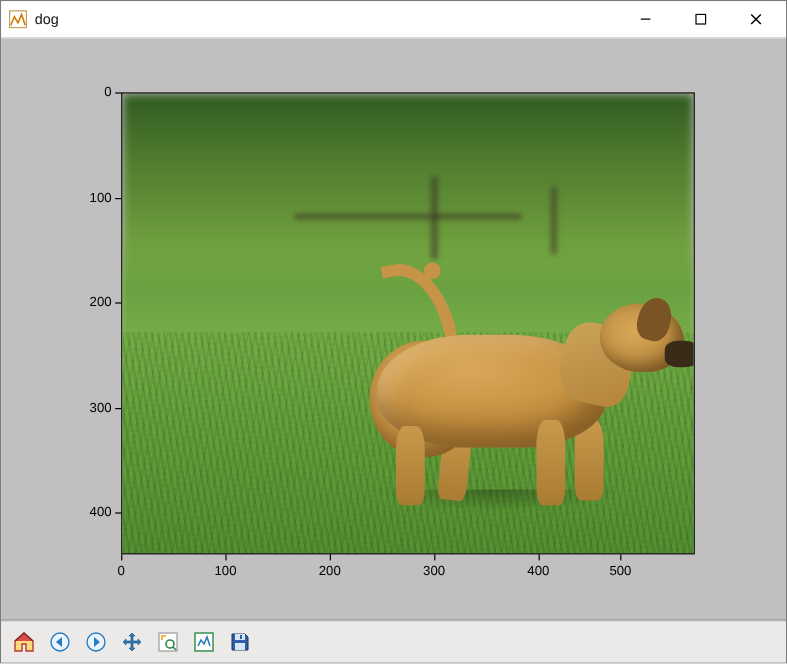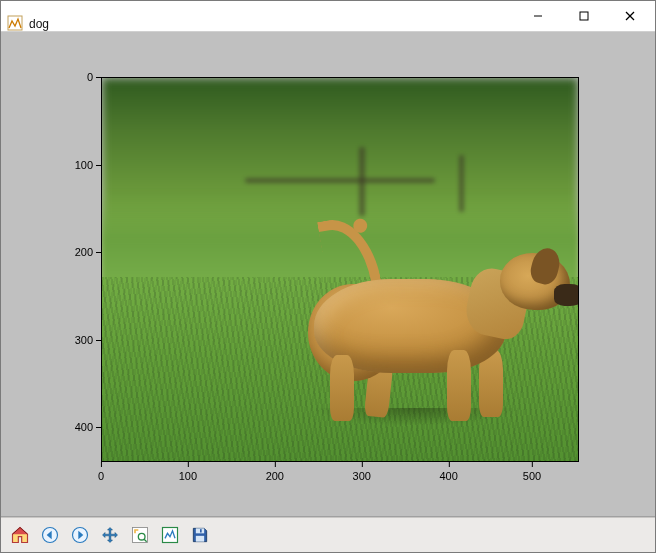--- a/index.html
+++ b/index.html
@@ -1,18 +1,18 @@
 <!DOCTYPE html>
 <html><head>
 <meta charset="utf-8">
 <style>
   html,body{margin:0;padding:0;font-family:"Segoe UI",Tahoma,sans-serif;font-size:12px;color:#111;background:#fff;}
   .window{width:656px;height:553px;box-sizing:border-box;border:1px solid #7a7a7a;background:#fff;display:flex;flex-direction:column;}
   
-  .titlebar{height:30px;background:#fff;border-bottom:1px solid #d0d0d0;display:flex;align-items:flex-end;padding:0 2px 0 6px;}
+  .titlebar{height:30px;background:#fff;border-bottom:1px solid #d0d0d0;display:flex;align-items:center;padding:0 2px 0 6px;}
   .titlebar .app-icon{width:16px;height:16px;margin-right:6px;display:flex;align-items:center;justify-content:center;}
   .titlebar .app-icon svg{width:16px;height:16px;}
   .titlebar .title{flex:0 0 auto;font-size:12px;}
   .titlebar .spacer{flex:1 1 auto;}
   .winbtn{width:46px;height:30px;display:flex;align-items:center;justify-content:center;cursor:default;}
   .winbtn svg{width:10px;height:10px;stroke:#000;stroke-width:1;fill:none;}
   .winbtn.close svg{stroke-width:1.2;}
   
   .client{flex:1 1 auto;background:#c0c0c0;position:relative;border-bottom:1px solid #a0a0a0;overflow:hidden;}
   .plot-wrap{position:absolute;left:20px;top:5px;right:20px;bottom:10px;}
@@ -128,21 +128,21 @@
       <div class="ytick" style="top: 0px;">0</div>
           <div class="ytick" style="top: 87.5px;">100</div>
           <div class="ytick" style="top: 175px;">200</div>
           <div class="ytick" style="top: 262.5px;">300</div>
           <div class="ytick" style="top: 350px;">400</div>
           <div class="xtick" style="left: 0px;">0</div>
           <div class="xtick" style="left: 86.9091px;">100</div>
           <div class="xtick" style="left: 173.818px;">200</div>
           <div class="xtick" style="left: 260.727px;">300</div>
           <div class="xtick" style="left: 347.636px;">400</div>
-          <div class="xtick" style="left: 431px;">500</div>
+          <div class="xtick" style="left: 416px;">500</div>
         </div>
     </div>
   </div>
 
   <div class="toolbar">
     <div class="tb-btn" title="Reset original view">
       <svg viewBox="0 0 24 24">
           <path d="M3 11 L12 3 L21 11 V21 H14 V14 H10 V21 H3 Z" fill="#ffd97a" stroke="#b33a3a" stroke-width="1.4"></path>
           <path d="M3 11 L12 3 L21 11" fill="#d94c4c" stroke="#7a1f1f" stroke-width="1.2"></path>
         </svg>

